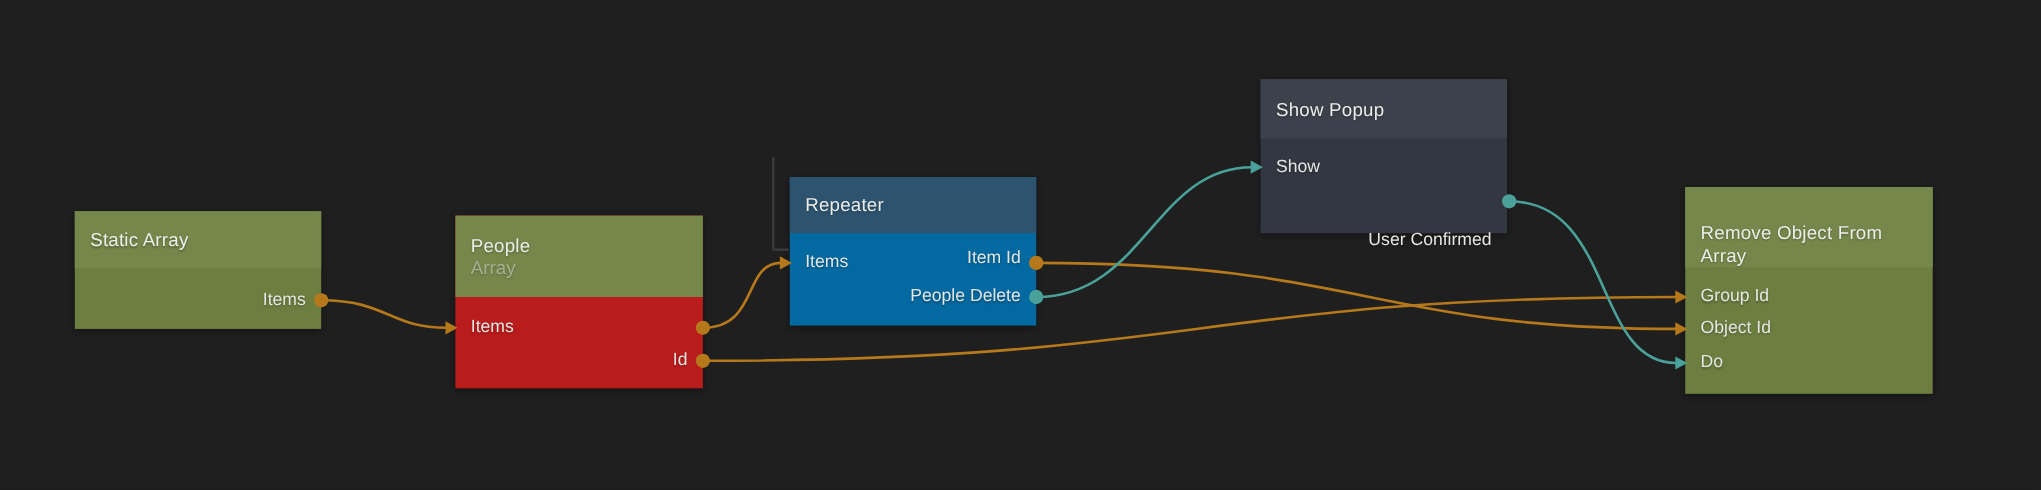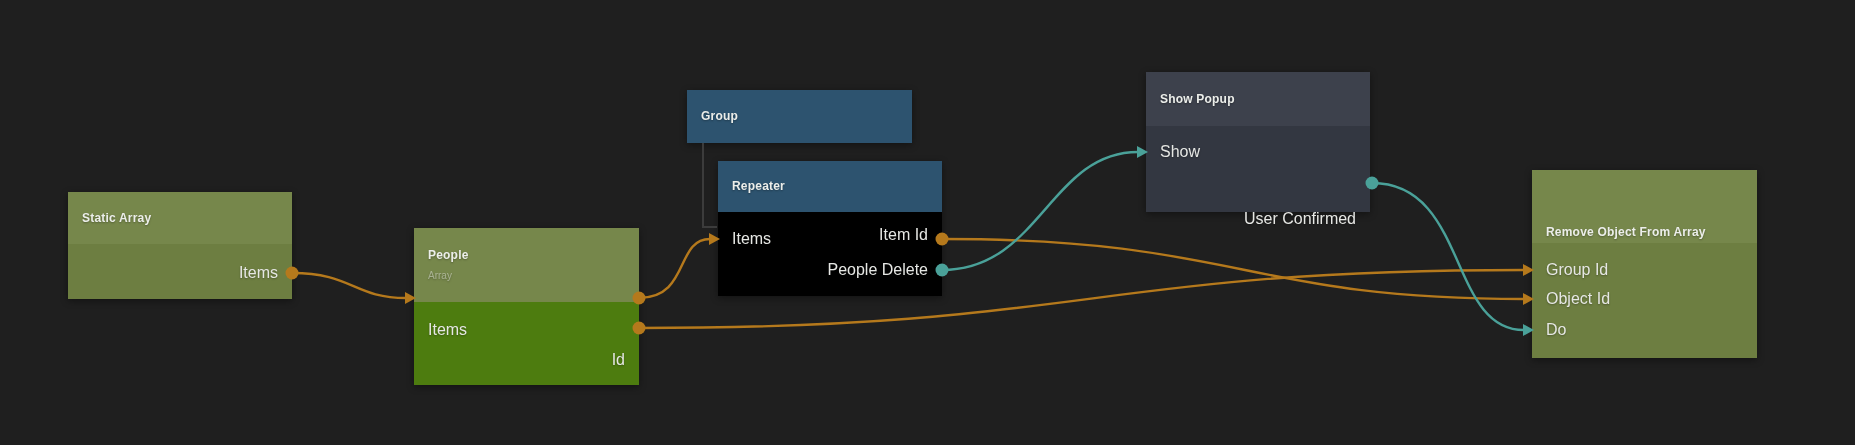--- a/index.html
+++ b/index.html
@@ -25,29 +25,29 @@
   }
   .node-header {
     display: flex;
     flex-direction: column;
     justify-content: center;
     padding: 0 14px;
     box-sizing: border-box;
   }
   .node-title {
     color: #eceeea;
-    font-size: 12px;
-    font-weight: 700;
+    font-size: 17px;
+    font-weight: 400;
     line-height: 21px;
     letter-spacing: 0.2px;
     text-shadow: 0 1px 2px rgba(0,0,0,0.30);
   }
   .node-subtitle {
     color: rgba(255,255,255,0.42);
-    font-size: 10px;
+    font-size: 17px;
     line-height: 20px;
     text-shadow: 0 1px 2px rgba(0,0,0,0.25);
   }
   .port-label {
     position: absolute;
     transform: translateY(-50%);
     font-size: 16px;
     color: #e6e7e4;
     white-space: nowrap;
     text-shadow: 0 1px 2px rgba(0,0,0,0.30);
@@ -58,34 +58,29 @@
 </head>
 <body>
 
 <div id="canvas" style="width: 1855px; height: 445px; background: rgb(31, 31, 31);">
     <div class="node" style="left: 68px; top: 192px; width: 224px; height: 107px; background: rgb(109, 126, 65);">
       <div class="node-header" style="height: 52px; background: rgb(118, 135, 75);">
         <div class="node-title">Static Array</div>
       </div>
       <div class="port-label right" style="top: 81px;">Items</div>
     </div>
-    <div class="node" style="left: 414px; top: 196px; width: 225px; height: 157px; background: #4d7c0f; margin-top: 32px;">
+    <div class="node" style="left: 414px; top: 196px; width: 225px; height: 157px; background: #b91c1c;">
       <div class="node-header" style="height: 74px; background: rgb(118, 135, 75);">
         <div class="node-title">People</div>
         <div class="node-subtitle">Array</div>
       </div>
       <div class="port-label left" style="top: 102px;">Items</div>
       <div class="port-label right" style="top: 132px;">Id</div>
     </div>
-    <div class="node" style="left: 687px; top: 90px; width: 225px; height: 53px; background: rgb(41, 77, 104);">
-      <div class="node-header" style="height: 53px; background: rgb(45, 83, 111);">
-        <div class="node-title">Group</div>
-      </div>
-    </div>
-    <div class="node" style="left: 718px; top: 161px; width: 224px; height: 135px; background: #000000;">
+    <div class="node" style="left: 718px; top: 161px; width: 224px; height: 135px; background: #0369a1;">
       <div class="node-header" style="height: 51px; background: rgb(45, 83, 111);">
         <div class="node-title">Repeater</div>
       </div>
       <div class="port-label left" style="top: 78px;">Items</div>
       <div class="port-label right" style="top: 74px;">Item Id</div>
       <div class="port-label right" style="top: 109px;">People Delete</div>
     </div>
     <div class="node" style="left: 1146px; top: 72px; width: 224px; height: 140px; background: rgb(51, 55, 65);">
       <div class="node-header" style="height: 54px; background: rgb(61, 65, 76);">
         <div class="node-title">Show Popup</div>

